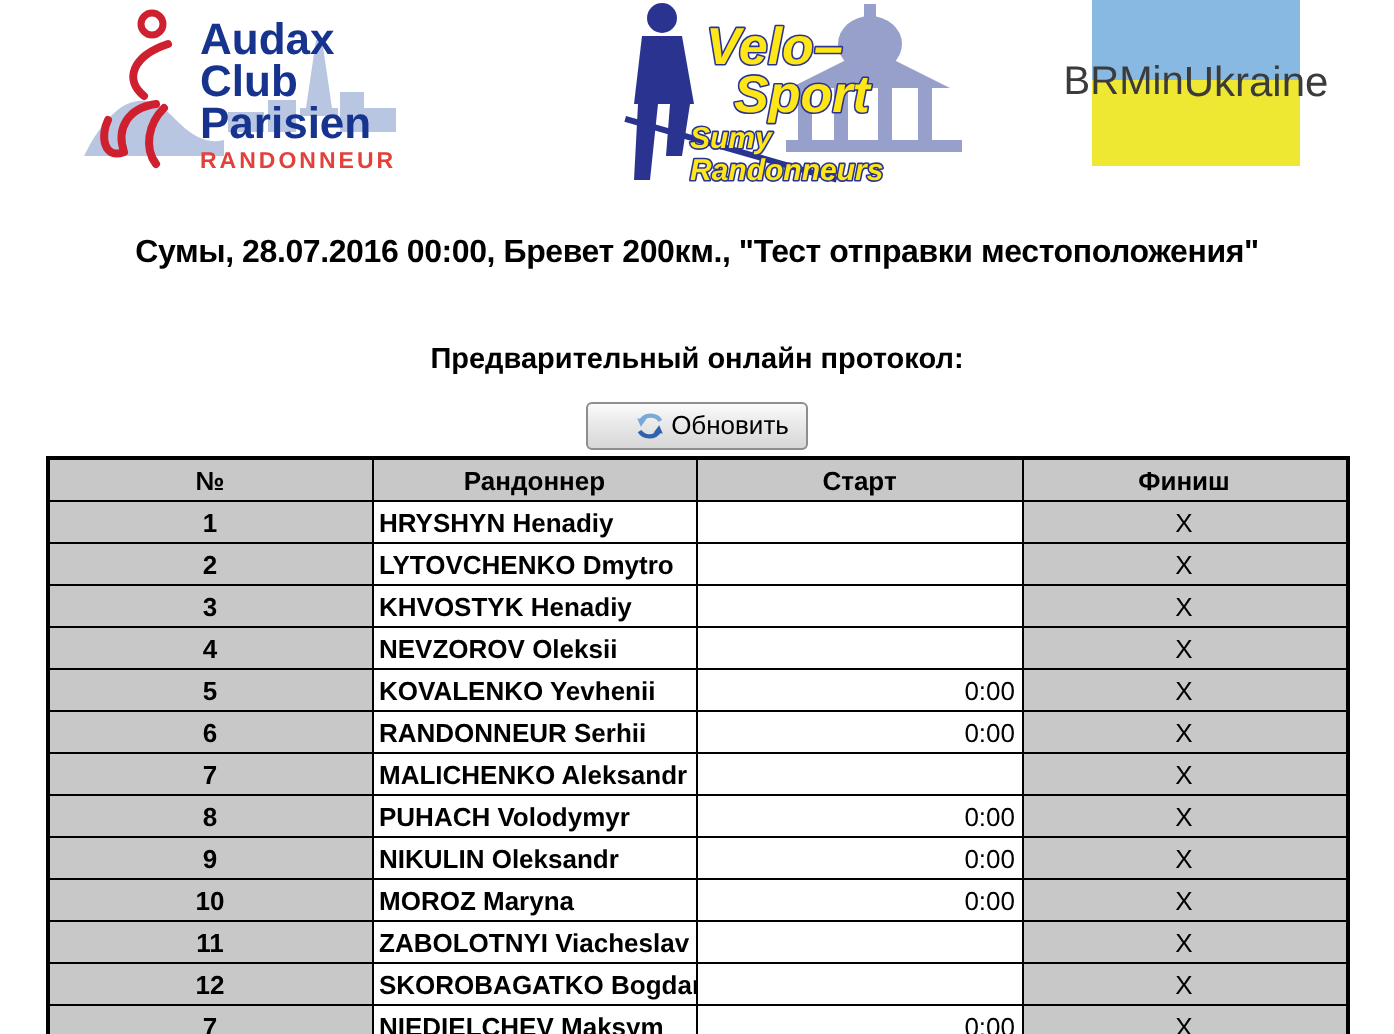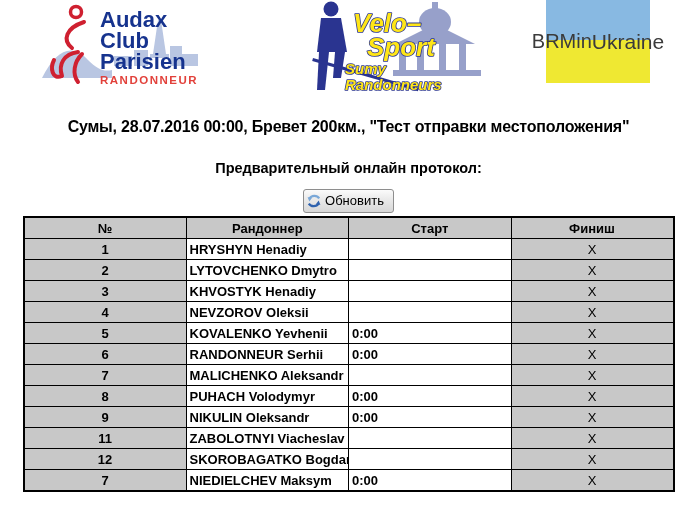--- a/index.html
+++ b/index.html
@@ -19,43 +19,43 @@
     background:linear-gradient(to bottom,#88b9e2 0 48%,#efe832 48% 100%);
     color:#3b3b3b;font-size:20px;line-height:1.32;text-align:center;
   }
   .logo-brm .l3{font-size:21px;}
   
   .title{
     margin-top:21px;text-align:center;font-weight:bold;font-size:16px;
     white-space:nowrap;letter-spacing:-0.2px;
   }
   .subtitle{
-    margin-top:24px;text-align:center;font-weight:bold;font-size:14.5px;
+    margin-top:36px;text-align:center;font-weight:bold;font-size:14.5px;
   }
   
   .btn-row{margin-top:13px;text-align:center;}
   .btn{
     display:inline-flex;align-items:center;gap:4px;
     font-family:"Liberation Sans",sans-serif;font-size:13px;color:#000;
     background:linear-gradient(to bottom,#fbfbfb,#e9e9e9 45%,#d7d7d7);
     border:1px solid #8e8e8e;border-radius:3px;
-    padding:3px 9px 4px 3px;cursor:pointer;
+    padding:3px 9px 4px 24px;cursor:pointer;
   }
   
   table{
     border-collapse:collapse;table-layout:fixed;
     width:652px;margin:3px auto 0 auto;
     font-size:13px;
   }
   table{border:2px solid #000;}
   th,td{border:1px solid #000;height:20px;padding:0 3px;overflow:hidden;white-space:nowrap;}
   th{background:#c8c8c8;font-weight:bold;text-align:center;}
   .c-num{width:34px;background:#c8c8c8;font-weight:bold;text-align:center;}
   .c-name{width:389px;font-weight:bold;text-align:left;}
-  .c-start{width:93px;text-align:left;font-weight:bold;}
+  .c-start{width:93px;text-align:right;font-weight:normal;}
   .c-finish{width:121px;background:#c8c8c8;text-align:center;font-weight:normal;}
   
   svg text{font-family:"Liberation Sans",sans-serif;}
 </style>
 </head>
 <body>
 
 <div class="logos">
 
   <svg class="logo logo-acp" viewBox="0 0 158 90" width="158" height="90">
@@ -189,20 +189,26 @@
       <td class="c-start">0:00</td>
       <td class="c-finish">X</td>
     </tr>
     <tr>
       <td class="c-num">9</td>
       <td class="c-name">NIKULIN Oleksandr</td>
       <td class="c-start">0:00</td>
       <td class="c-finish">X</td>
     </tr>
     <tr>
+      <td class="c-num">10</td>
+      <td class="c-name">MOROZ Maryna</td>
+      <td class="c-start">0:00</td>
+      <td class="c-finish">X</td>
+    </tr>
+    <tr>
       <td class="c-num">11</td>
       <td class="c-name">ZABOLOTNYI Viacheslav</td>
       <td class="c-start"></td>
       <td class="c-finish">X</td>
     </tr>
     <tr>
       <td class="c-num">12</td>
       <td class="c-name">SKOROBAGATKO Bogdan</td>
       <td class="c-start"></td>
       <td class="c-finish">X</td>

